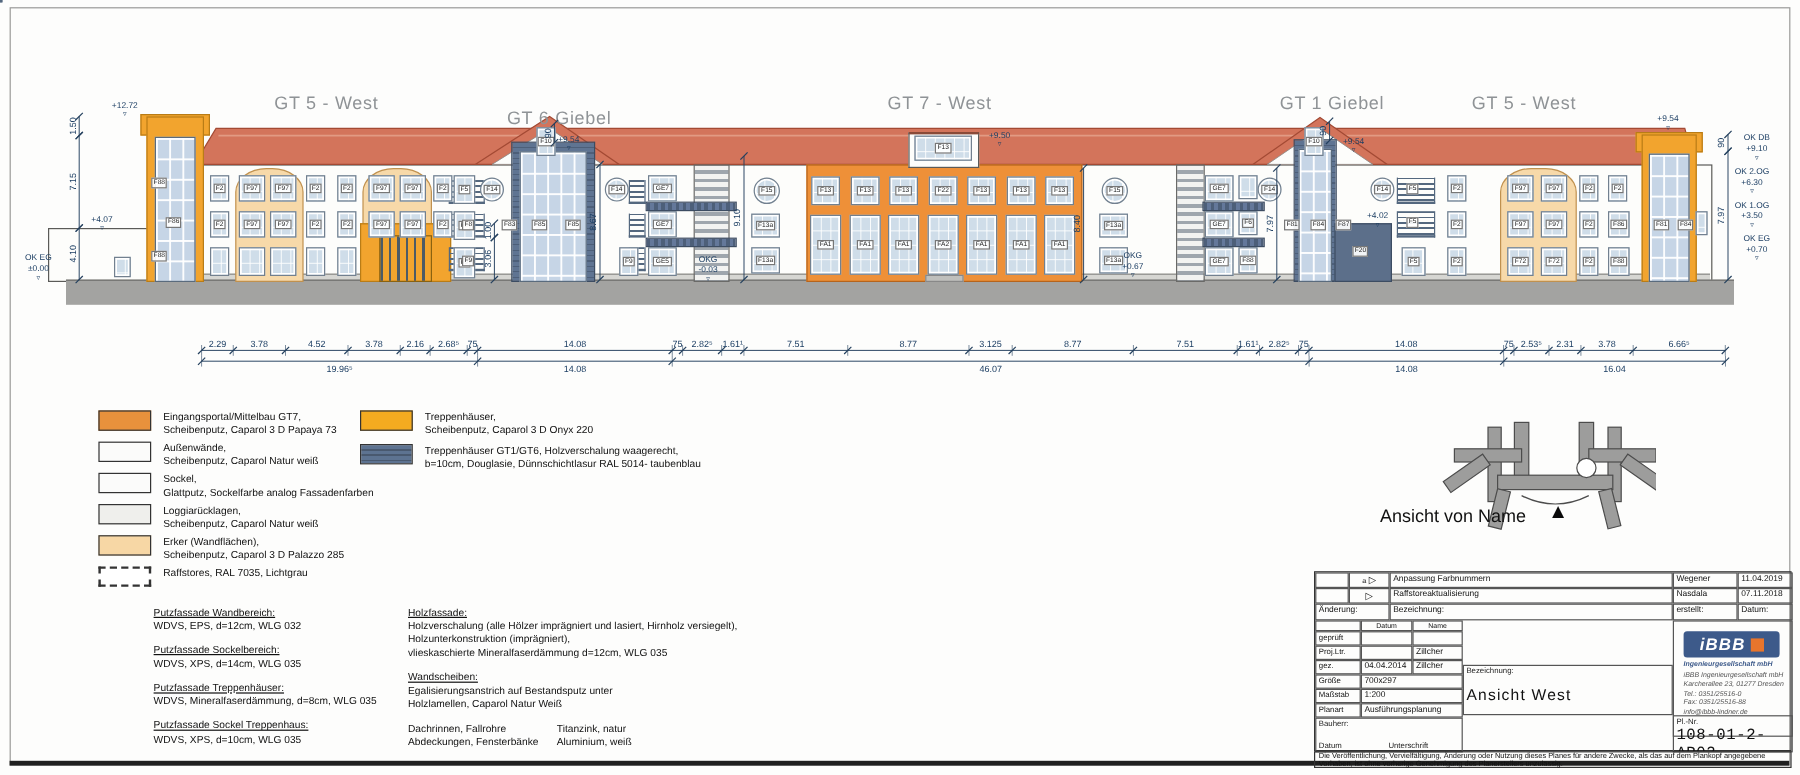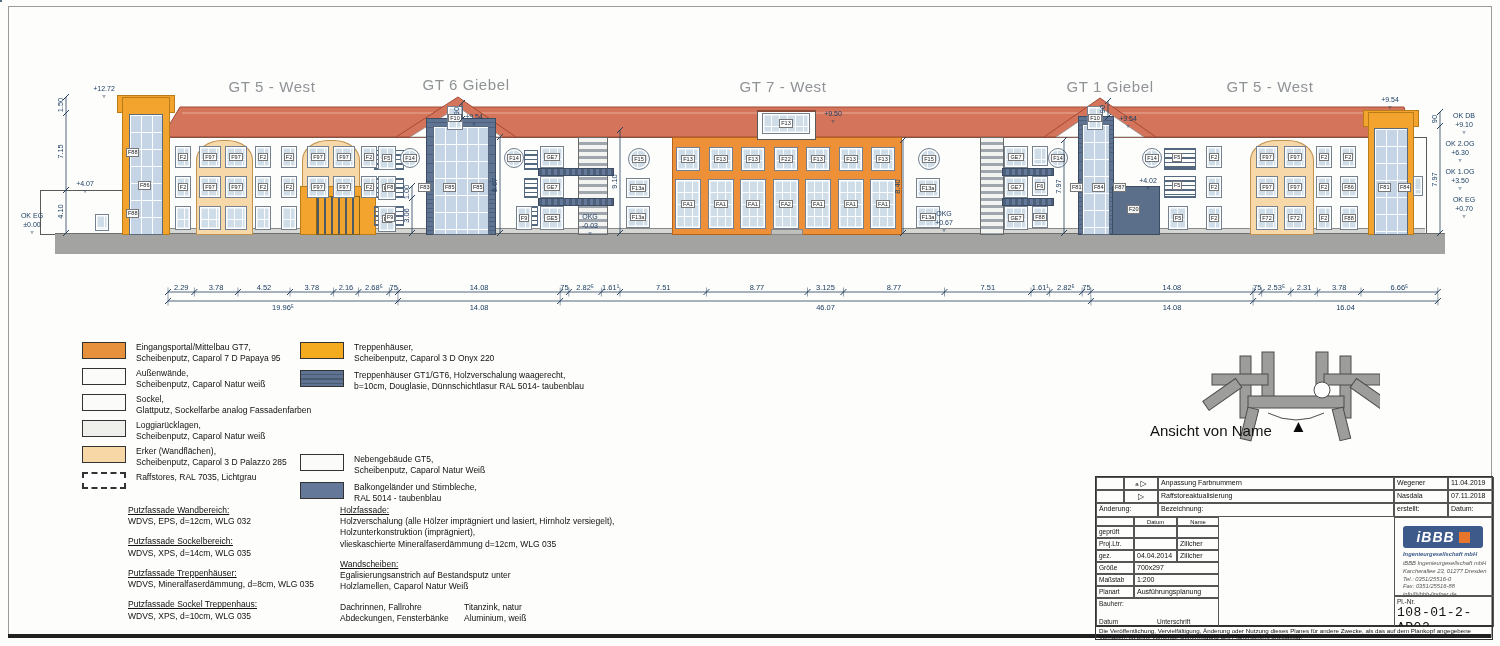--- a/index.html
+++ b/index.html
@@ -297,21 +297,21 @@
       <line x1="1437" y1="129" x2="1443" y2="123" stroke-width="1"></line>
       <line x1="1437" y1="236" x2="1443" y2="230" stroke-width="1"></line>
       <text x="1437" y="179.5" transform="rotate(-90 1437 179.5)">7.97</text>
     </svg>
 
   <div class="abs" id="legend">
       <div class="lrow" style="position: absolute; left: 0px; top: 0px;">
         <span class="sw sw-papaya"></span>
         <span class="ltx">
           <div>Eingangsportal/Mittelbau GT7,</div>
-          <div>Scheibenputz, Caparol 7 D Papaya 95</div>
+          <div>Scheibenputz, Caparol 3 D Papaya 73</div>
         </span>
       </div>
       <div class="lrow" style="position: absolute; left: 0px; top: 26px;">
         <span class="sw sw-white"></span>
         <span class="ltx">
           <div>Außenwände,</div>
           <div>Scheibenputz, Caparol Natur weiß</div>
         </span>
       </div>
       <div class="lrow" style="position: absolute; left: 0px; top: 52px;">
@@ -346,34 +346,20 @@
         <span class="ltx">
           <div>Treppenhäuser,</div>
           <div>Scheibenputz, Caparol 3 D Onyx 220</div>
         </span>
       </div>
       <div class="lrow" style="position: absolute; left: 218px; top: 28px;">
         <span class="sw sw-woodh"></span>
         <span class="ltx">
           <div>Treppenhäuser GT1/GT6, Holzverschalung waagerecht,</div>
           <div>b=10cm, Douglasie, Dünnschichtlasur RAL 5014- taubenblau</div>
-        </span>
-      </div>
-      <div class="lrow" style="position: absolute; left: 218px; top: 112px;">
-        <span class="sw sw-white"></span>
-        <span class="ltx">
-          <div>Nebengebäude GT5,</div>
-          <div>Scheibenputz, Caparol Natur Weiß</div>
-        </span>
-      </div>
-      <div class="lrow" style="position: absolute; left: 218px; top: 140px;">
-        <span class="sw sw-blue"></span>
-        <span class="ltx">
-          <div>Balkongeländer und Stirnbleche,</div>
-          <div>RAL 5014 - taubenblau</div>
         </span>
       </div>
     </div>
   <div class="abs spec" id="specL" style="left:128px;top:505px"><div class="ul">Putzfassade Wandbereich:</div><div>WDVS, EPS, d=12cm, WLG 032</div><div class="gap"></div><div class="ul">Putzfassade Sockelbereich:</div><div>WDVS, XPS, d=14cm, WLG 035</div><div class="gap"></div><div class="ul">Putzfassade Treppenhäuser:</div><div>WDVS, Mineralfaserdämmung, d=8cm, WLG 035</div><div class="gap"></div><div class="ul">Putzfassade Sockel Treppenhaus:</div><div>WDVS, XPS, d=10cm, WLG 035</div></div>
   <div class="abs spec" id="specR" style="left:340px;top:505px"><div class="ul">Holzfassade:</div><div>Holzverschalung (alle Hölzer imprägniert und lasiert, Hirnholz versiegelt),</div><div>Holzunterkonstruktion (imprägniert),</div><div>vlieskaschierte Mineralfaserdämmung d=12cm, WLG 035</div><div class="gap"></div><div class="ul">Wandscheiben:</div><div>Egalisierungsanstrich auf Bestandsputz unter</div><div>Holzlamellen, Caparol Natur Weiß</div><div class="gap"></div><div class="pairrow"><span>Dachrinnen, Fallrohre</span><span>Titanzink, natur</span></div><div class="pairrow"><span>Abdeckungen, Fensterbänke</span><span>Aluminium, weiß</span></div></div>
 
   <svg class="abs" id="keysvg" width="240" height="100">
     <g fill="#9d9d9c" stroke="#4c4c4c" stroke-width="1">
       <rect x="122" y="7" width="12" height="46"></rect>
       <rect x="176" y="7" width="12" height="46"></rect>
@@ -421,47 +407,51 @@
         <div class="c" style="left: 0px; top: 73px; width: 38px; height: 12px; font-size: 6.5px;">gez.</div>
         <div class="c" style="left: 38px; top: 73px; width: 43px; height: 12px;">04.04.2014</div>
         <div class="c" style="left: 81px; top: 73px; width: 42px; height: 12px;">Zillcher</div>
         <div class="c" style="left: 0px; top: 85px; width: 38px; height: 12px; font-size: 6.5px;">Größe</div>
         <div class="c" style="left: 38px; top: 85px; width: 85px; height: 12px;">700x297</div>
         <div class="c" style="left: 0px; top: 97px; width: 38px; height: 12px; font-size: 6.5px;">Maßstab</div>
         <div class="c" style="left: 38px; top: 97px; width: 85px; height: 12px;">1:200</div>
         <div class="c" style="left: 0px; top: 109px; width: 38px; height: 12px; font-size: 6.5px;">Planart</div>
         <div class="c" style="left: 38px; top: 109px; width: 85px; height: 12px;">Ausführungsplanung</div>
       </div>
+    <div class="c" style="left:123px;top:77px;width:175px;height:42px">
+      <div class="lab">Bezeichnung:</div>
+      <div style="font-size:13px;letter-spacing:1px;margin-top:8px">Ansicht West</div>
+    </div>
     <div class="c" style="left:0px;top:121px;width:123px;height:29px">
       <div class="lab">Bauherr:</div>
       <div class="lab" style="position:absolute;left:2px;bottom:1px">Datum</div>
       <div class="lab" style="position:absolute;left:60px;bottom:1px">Unterschrift</div>
     </div>
-    <div class="c" style="left:298px;top:40px;width:100px;height:79px">
+    <div class="c" style="left:298px;top:40px;width:100px;height:97px">
       <div id="logo">
         <span class="lt">iBBB</span>
         <span class="sq"></span>
       </div>
       <div class="addr" style="position:absolute;left:8px;top:33px;font-weight:bold;color:#3d5a8a">Ingenieurgesellschaft mbH</div>
       <div class="addr" id="addr" style="position:absolute;left:8px;top:42px">
           <div>iBBB Ingenieurgesellschaft mbH</div>
           <div>Karcherallee 23,  01277 Dresden</div>
           <div>Tel.: 0351/25516-0</div>
           <div>Fax: 0351/25516-88</div>
           <div>info@ibbb-lindner.de</div>
         </div>
     </div>
     <div class="c" style="left:298px;top:119px;width:100px;height:31px">
       <div class="lab">Pl.-Nr.</div>
       <div class="plval">108-01-2-AP02</div>
     </div>
   </div>
   <div class="abs" id="tbdisc">Die Veröffentlichung, Vervielfältigung, Änderung oder Nutzung dieses Planes für andere Zwecke, als das auf dem Plankopf angegebene Vorhaben, ist ohne vorherige Genehmigung des Planerstellers unzulässig.</div>
 <div class="sec" style="position: absolute; left: 272px; top: 78px; transform: translateX(-50%);">GT 5 - West</div>
-    <div class="sec" style="position: absolute; left: 466px; top: 76px; transform: translateX(-50%);">GT 6 Giebel</div>
+    <div class="sec" style="position: absolute; left: 466px; top: 90px; transform: translateX(-50%);">GT 6 Giebel</div>
     <div class="sec" style="position: absolute; left: 783px; top: 78px; transform: translateX(-50%);">GT 7 - West</div>
     <div class="sec" style="position: absolute; left: 1110px; top: 78px; transform: translateX(-50%);">GT 1 Giebel</div>
     <div class="sec" style="position: absolute; left: 1270px; top: 78px; transform: translateX(-50%);">GT 5 - West</div>
     <div class="chip" style="position: absolute; left: 126px; top: 148px;">F88</div>
     <div class="chip" style="position: absolute; left: 138px; top: 181px;">F86</div>
     <div class="chip" style="position: absolute; left: 126px; top: 209px;">F88</div>
     <div class="win" style="position: absolute; left: 95px; top: 214px; width: 14px; height: 17px;"></div>
     <div class="win" style="position: absolute; left: 175px; top: 146px; width: 16px; height: 22px;">
       <span class="chip">F2</span>
     </div>

